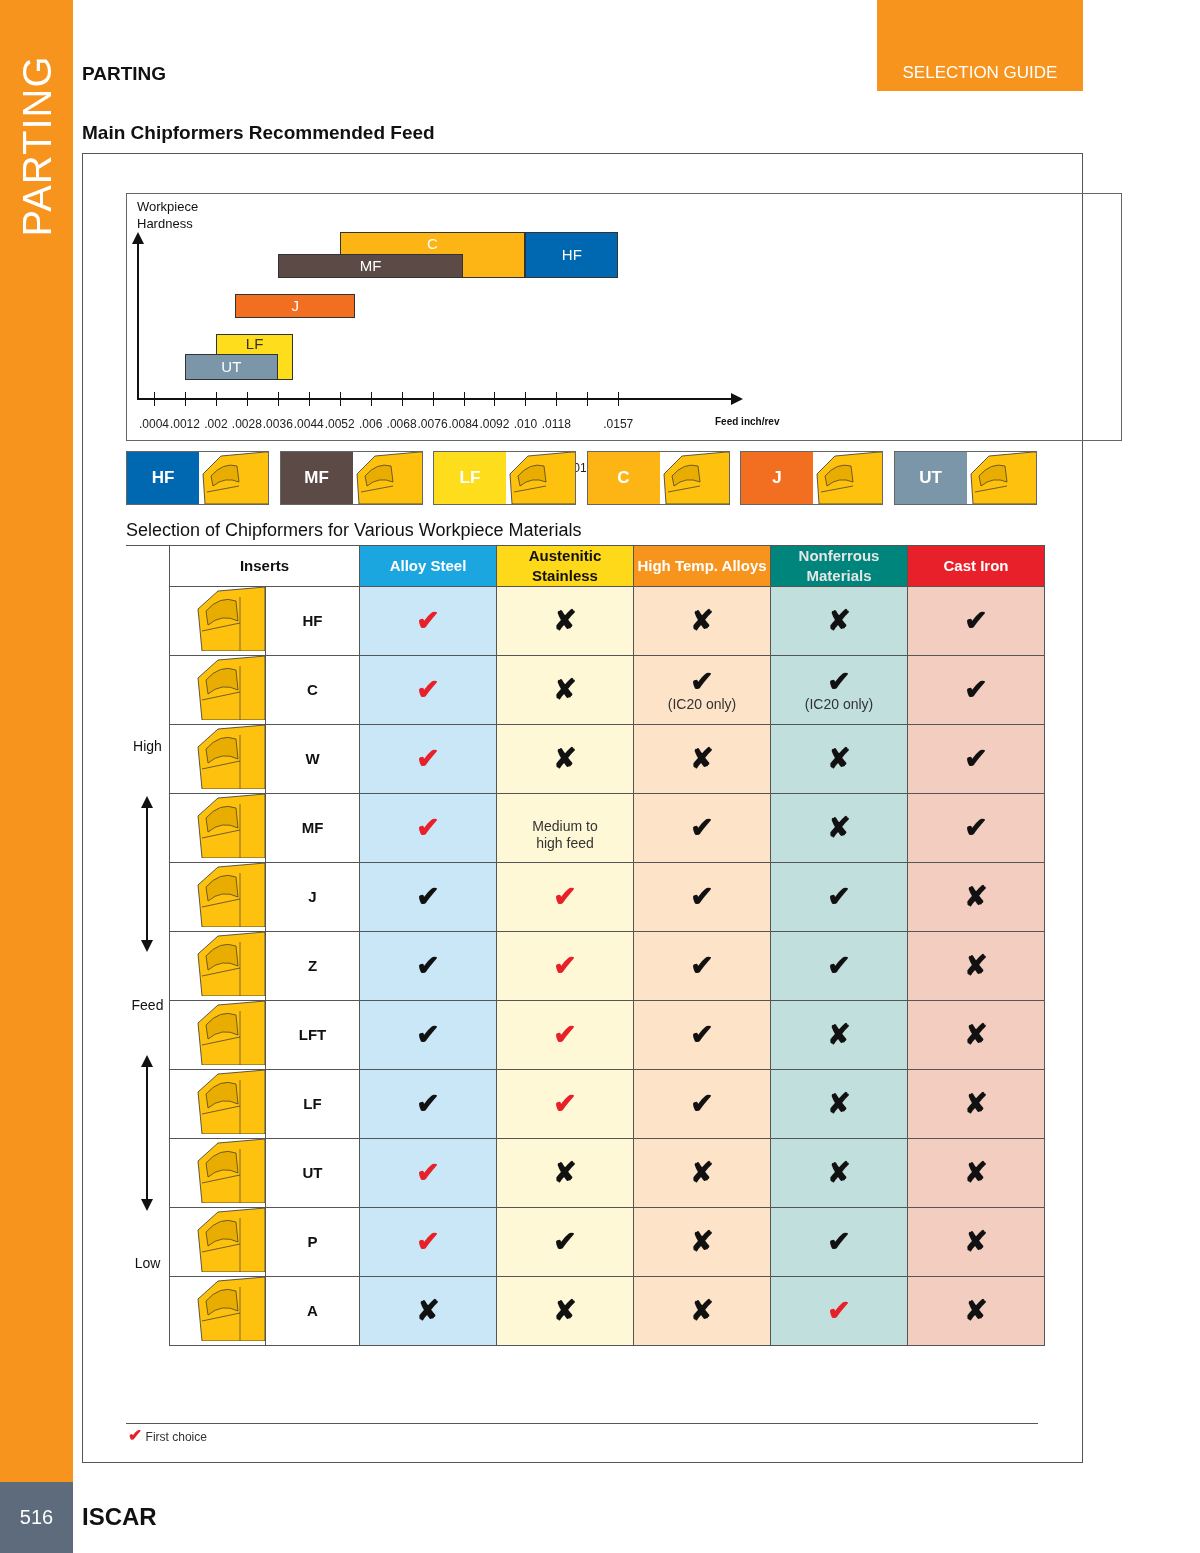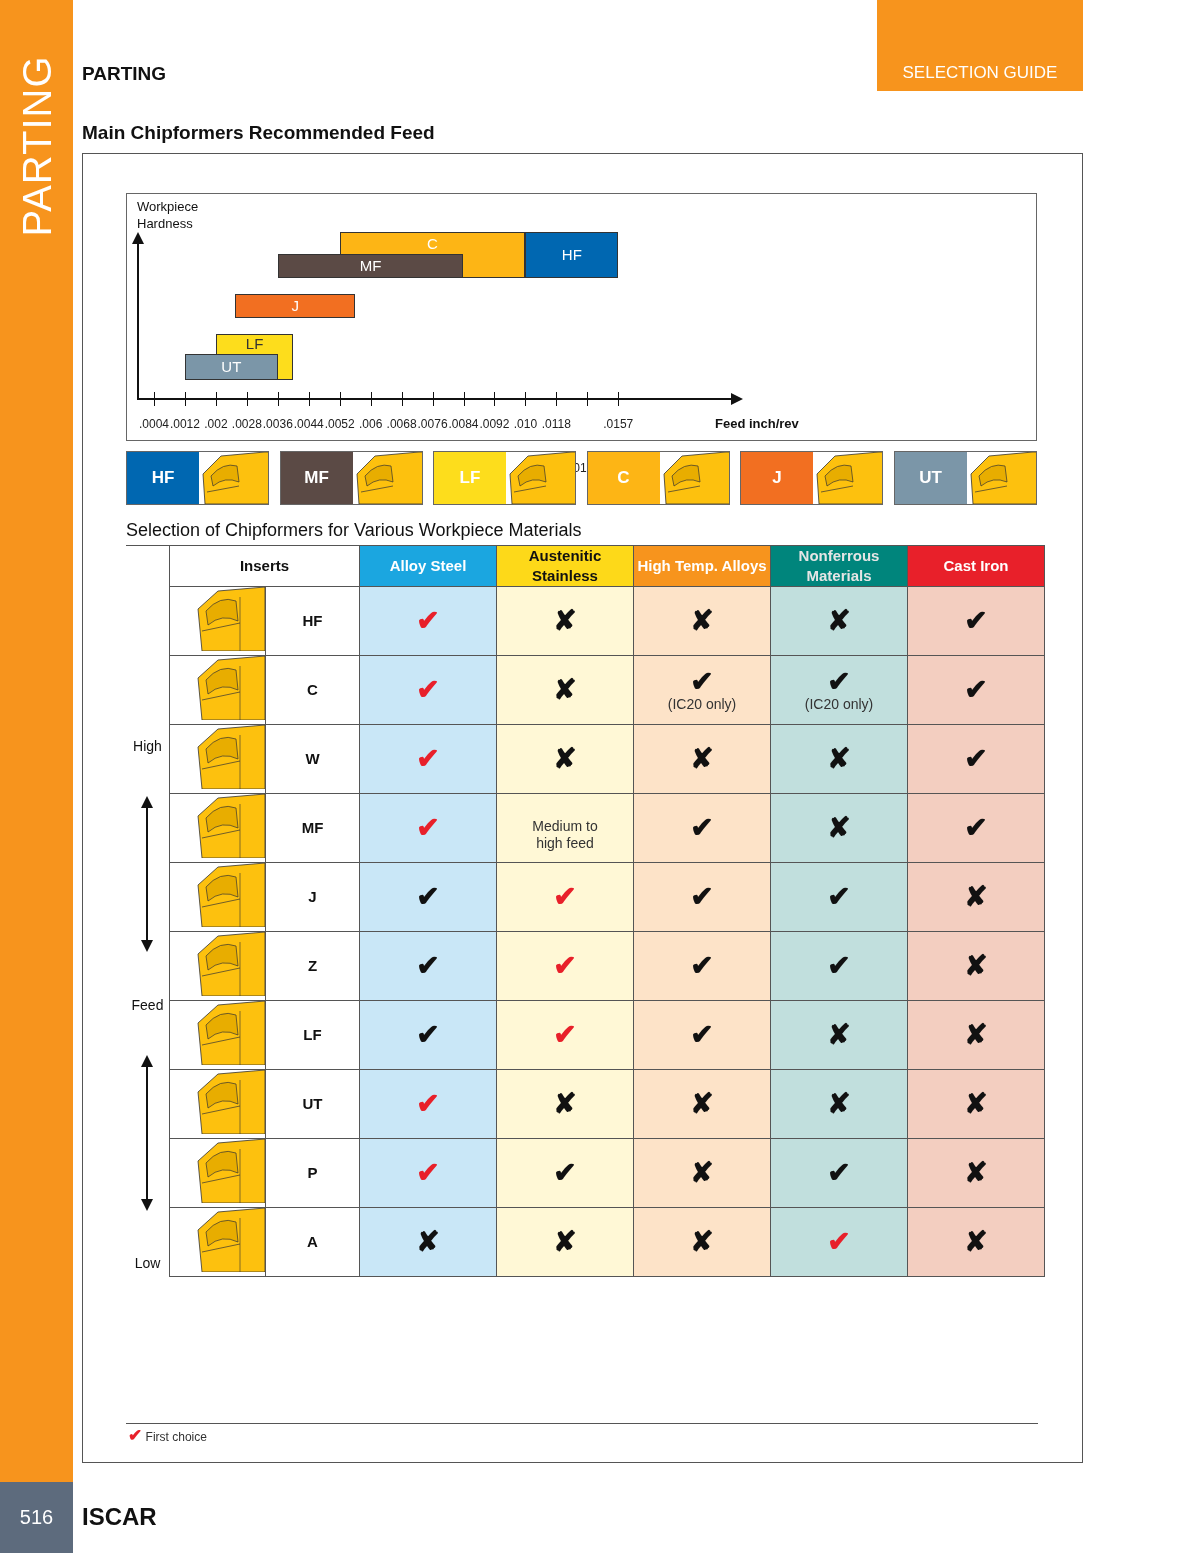--- a/index.html
+++ b/index.html
@@ -13,31 +13,31 @@
     color: #fff; font-size: 20px; display: flex; align-items: center; justify-content: center; }
   .brand { position: absolute; left: 82px; top: 1503px; font-size: 24px; font-weight: bold; }
 
   .header-title { position: absolute; left: 82px; top: 63px; font-size: 19px; font-weight: bold; }
   .guide-tab { position: absolute; left: 877px; top: 0; width: 206px; height: 91px; background: #f7941d;
     color: #fff; font-size: 17px; display: flex; align-items: flex-end; justify-content: center; padding-bottom: 8px; }
   .section-title { position: absolute; left: 82px; top: 122px; font-size: 19px; font-weight: bold; }
 
   .outer-frame { position: absolute; left: 82px; top: 153px; width: 1001px; height: 1310px; border: 1px solid #555; }
 
-  .chart-box { position: absolute; left: 126px; top: 193px; width: 911px; height: 248px; border: 1px solid #666; }
+  .chart-box { position: absolute; left: 126px; top: 193px; width: 996px; height: 248px; border: 1px solid #666; }
   .chart-ylabel { position: absolute; left: 10px; top: 4px; font-size: 13px; line-height: 17px; font-weight: 500; }
   .y-axis { position: absolute; left: 10px; top: 46px; width: 2px; height: 160px; background: #111; }
   .y-arrow { position: absolute; left: 5px; top: 38px; width: 0; height: 0;
     border-left: 6px solid transparent; border-right: 6px solid transparent; border-bottom: 12px solid #111; }
   .x-axis { position: absolute; left: 10px; top: 204px; width: 600px; height: 2px; background: #111; }
   .x-arrow { position: absolute; left: 604px; top: 199px; width: 0; height: 0;
     border-top: 6px solid transparent; border-bottom: 6px solid transparent; border-left: 12px solid #111; }
   .tick { position: absolute; top: 198px; width: 1px; height: 14px; background: #111; }
   .tick-label { position: absolute; top: 223px; font-size: 12px; color: #222; transform: translateX(-50%); white-space: nowrap; }
-  .x-title { position: absolute; left: 588px; top: 222px; font-size: 13px; font-weight: bold; }
+  .x-title { position: absolute; left: 588px; top: 222px; font-size: 10px; font-weight: bold; }
   .bar { position: absolute; border: 1px solid #333; color: #fff; font-size: 15px; text-align: center; }
   .bar span { position: absolute; left: 0; right: 0; }
 
   .legend-row { position: absolute; top: 451px; left: 126px; width: 911px; height: 54px; }
   .legend-item { position: absolute; top: 0; width: 143px; height: 54px; border: 1px solid #666; display: flex; }
   .legend-swatch { width: 72px; height: 100%; color: #fff; font-size: 17px; font-weight: bold; display: flex; align-items: center; justify-content: center; }
   .legend-img { flex: 1; background: #fff; position: relative; overflow: hidden; }
 
   .table-title { position: absolute; left: 126px; top: 520px; font-size: 18px; }
   .table-topline { position: absolute; left: 126px; top: 545px; width: 912px; height: 1px; background: #555; }
@@ -377,20 +377,44 @@
           <div class="mark cross">✘</div>
         </td>
       </tr>
       <tr>
         <td class="img-cell"><svg width="95" height="64" viewBox="0 0 95 64">
             <polygon points="32,64 28,22 48,4 95,0 95,64" fill="#fdc10e" stroke="#333" stroke-width="0.8"></polygon>
             <path d="M36,24 Q50,8 66,14 L68,34 Q52,26 38,38 Z" fill="#e8ad00" stroke="#333" stroke-width="0.7"></path>
             <line x1="32" y1="44" x2="70" y2="36" stroke="#333" stroke-width="0.7"></line>
             <line x1="70" y1="10" x2="70" y2="64" stroke="#333" stroke-width="0.6"></line>
           </svg></td>
+        <td class="name-cell">LFT</td>
+        <td style="background: rgb(201, 231, 247);">
+          <div class="mark check">✔</div>
+        </td>
+        <td style="background: rgb(255, 248, 214);">
+          <div class="mark first">✔</div>
+        </td>
+        <td style="background: rgb(253, 227, 200);">
+          <div class="mark check">✔</div>
+        </td>
+        <td style="background: rgb(193, 223, 221);">
+          <div class="mark cross">✘</div>
+        </td>
+        <td style="background: rgb(243, 206, 192);">
+          <div class="mark cross">✘</div>
+        </td>
+      </tr>
+      <tr>
+        <td class="img-cell"><svg width="95" height="64" viewBox="0 0 95 64">
+            <polygon points="32,64 28,22 48,4 95,0 95,64" fill="#fdc10e" stroke="#333" stroke-width="0.8"></polygon>
+            <path d="M36,24 Q50,8 66,14 L68,34 Q52,26 38,38 Z" fill="#e8ad00" stroke="#333" stroke-width="0.7"></path>
+            <line x1="32" y1="44" x2="70" y2="36" stroke="#333" stroke-width="0.7"></line>
+            <line x1="70" y1="10" x2="70" y2="64" stroke="#333" stroke-width="0.6"></line>
+          </svg></td>
         <td class="name-cell">LF</td>
         <td style="background: rgb(201, 231, 247);">
           <div class="mark check">✔</div>
         </td>
         <td style="background: rgb(255, 248, 214);">
           <div class="mark first">✔</div>
         </td>
         <td style="background: rgb(253, 227, 200);">
           <div class="mark check">✔</div>
         </td>

